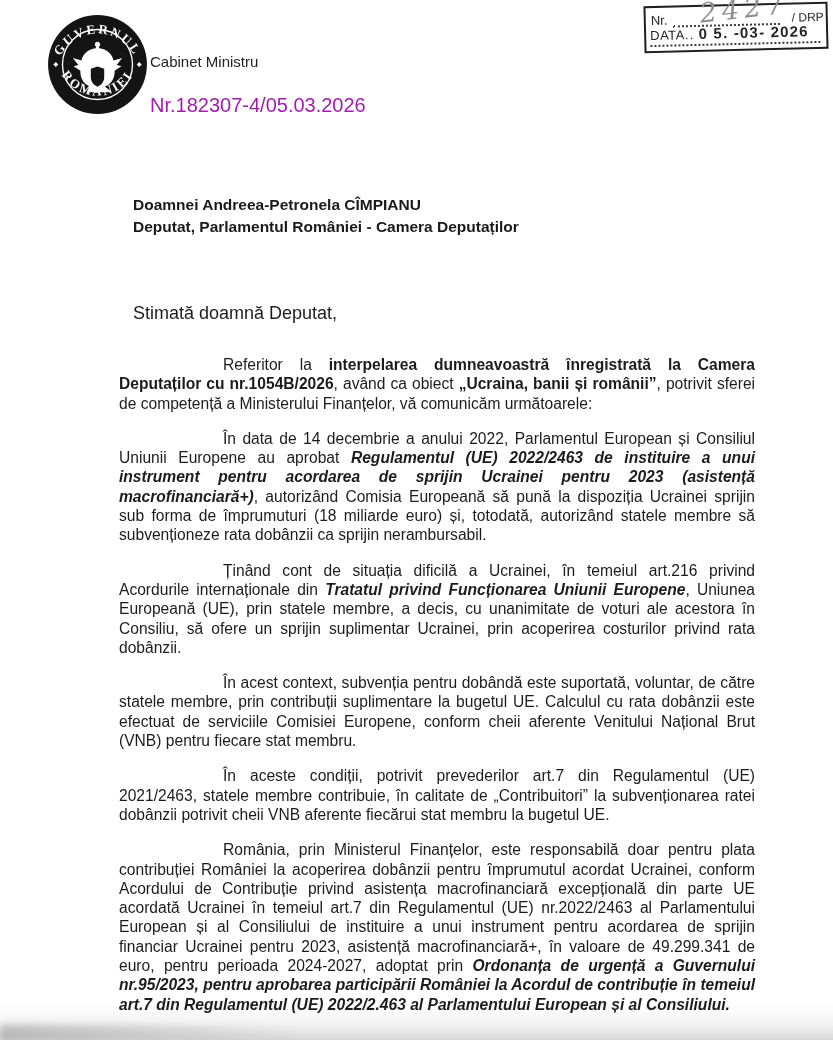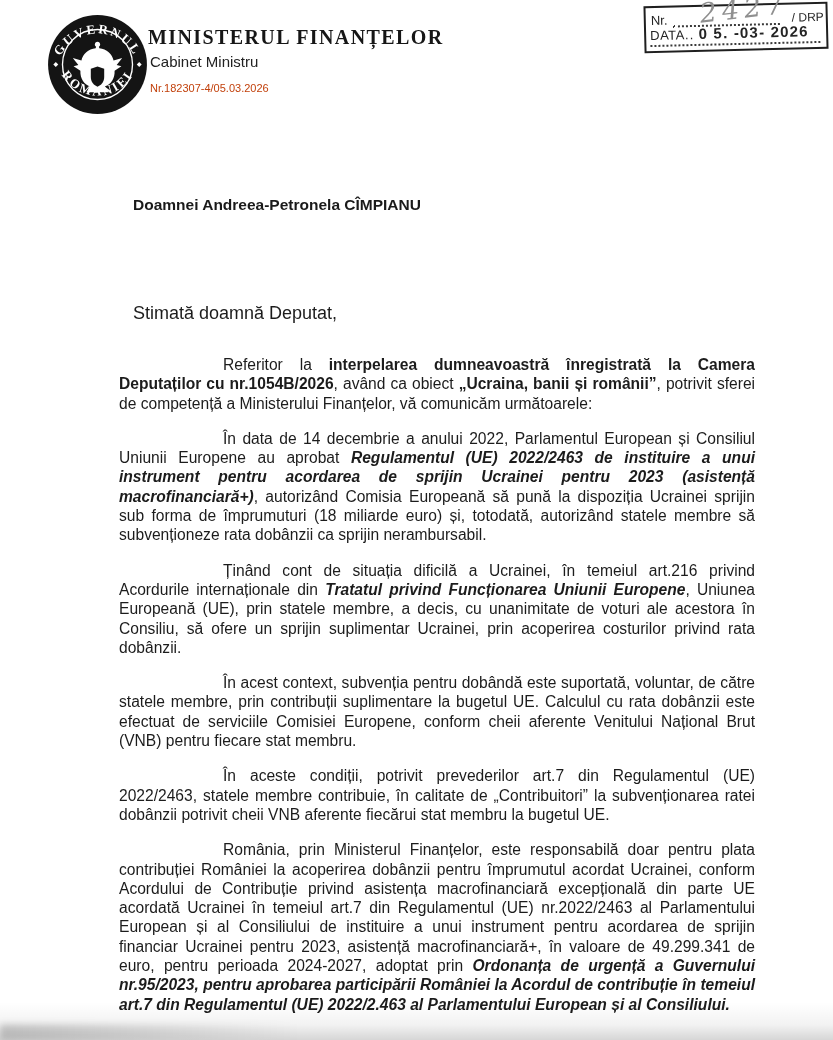--- a/index.html
+++ b/index.html
@@ -27,21 +27,21 @@
   }
 
   
   .seal { position:absolute; left:46px; top:12px; width:103px; height:105px; }
   .ministry-title {
     position:absolute; left:148px; top:26px;
     font-family:"Liberation Serif", serif; font-weight:700;
     font-size:20px; letter-spacing:1.4px; color:#161616;
   }
   .office-name { position:absolute; left:150px; top:53px; font-size:15px; color:#222;text-align:center; }
-  .reg-number  { position:absolute; left:150px; top:82px; font-size:11px; color:#c2410c; }
+  .reg-number  { position:absolute; left:150px; top:94px; font-size:20px; color:#a21caf; }
 
   
   .stamp {
     position:absolute; left:644px; top:4px; width:184px; height:47px;
     border:2px solid #1f1f1f; transform:rotate(-1.4deg);
     color:#242424;
   }
   .stamp-row1 { position:absolute; left:0; right:0; top:0; height:23px; }
   .stamp-nr-label { position:absolute; left:5px; top:5px; font-size:13px; }
   .stamp-nr-dots  { position:absolute; left:27px; right:46px; top:18px; border-bottom:2px dotted #3a3a3a; }
@@ -105,49 +105,49 @@
         c1.5 0 2.6 1.2 2.6 2.6 0 .9 -.5 1.8 -1.2 2.2 l.4 1.4
         c7 .6 12.6 5.6 13.8 12 l8.4 -2.6 -5.4 7 4.6 1.2 -6.6 4.2
         c.4 7.6 -3.6 13.2 -9.4 15.4 l3.6 5.6 H39.2 l3.6 -5.6
         c-5.8 -2.2 -9.8 -7.8 -9.4 -15.4 l-6.6 -4.2 4.6 -1.2 -5.4 -7 8.4 2.6
         c1.2 -6.4 6.8 -11.4 13.8 -12 l.4 -1.4
         c-.7 -.4 -1.2 -1.3 -1.2 -2.2 0 -1.4 1.1 -2.6 2.6 -2.6z"></path>
       <path fill="#141414" d="M50 52 l6.5 2.2 v8 c0 5 -3.2 8.2 -6.5 9.4 c-3.3 -1.2 -6.5 -4.4 -6.5 -9.4 v-8 z"></path>
     </svg>
   </div>
 
-  <div class="ministry-title">MINISTERUL FINANȚELOR</div>
   <div class="office-name">Cabinet Ministru</div>
   <div class="reg-number">Nr.182307-4/05.03.2026</div>
 
   <div class="stamp">
     <div class="stamp-row1">
       <span class="stamp-nr-label">Nr.</span>
       <span class="stamp-nr-dots"></span>
       <span class="stamp-handwriting">2427</span>
       <span class="stamp-nr-suffix">/ DRP</span>
     </div>
     <div class="stamp-row2">
       <span class="stamp-date-label">DATA</span><span class="stamp-date-dots">..</span>
       <span class="stamp-date-value">0 5. -03- 2026</span>
     </div>
   </div>
 
   <div class="recipient">
     <div>Doamnei Andreea-Petronela CÎMPIANU</div>
+    <div>Deputat, Parlamentul României - Camera Deputaților</div>
   </div>
 
   <div class="salutation">Stimată doamnă Deputat,</div>
 
   <div class="letter-body">
     <div>
         <p class="para"><span>Referitor la </span><span class="b">interpelarea dumneavoastră înregistrată la Camera Deputaților cu nr.1054B/2026</span><span>, având ca obiect </span><span class="b">„Ucraina, banii și românii”</span><span>, potrivit sferei de competență a Ministerului Finanțelor, vă comunicăm următoarele:</span></p>
         <p class="para"><span>În data de 14 decembrie a anului 2022, Parlamentul European și Consiliul Uniunii Europene au aprobat </span><span class="b i">Regulamentul (UE) 2022/2463 de instituire a unui instrument pentru acordarea de sprijin Ucrainei pentru 2023 (asistență macrofinanciară+)</span><span>, autorizând Comisia Europeană să pună la dispoziția Ucrainei sprijin sub forma de împrumuturi (18 miliarde euro) și, totodată, autorizând statele membre să subvenționeze rata dobânzii ca sprijin nerambursabil.</span></p>
         <p class="para"><span>Ținând cont de situația dificilă a Ucrainei, în temeiul art.216 privind Acordurile internaționale din </span><span class="b i">Tratatul privind Funcționarea Uniunii Europene</span><span>, Uniunea Europeană (UE), prin statele membre, a decis, cu unanimitate de voturi ale acestora în Consiliu, să ofere un sprijin suplimentar Ucrainei, prin acoperirea costurilor privind rata dobânzii.</span></p>
         <p class="para"><span>În acest context, subvenția pentru dobândă este suportată, voluntar, de către statele membre, prin contribuții suplimentare la bugetul UE. Calculul cu rata dobânzii este efectuat de serviciile Comisiei Europene, conform cheii aferente Venitului Național Brut (VNB) pentru fiecare stat membru.</span></p>
-        <p class="para"><span>În aceste condiții, potrivit prevederilor art.7 din Regulamentul (UE) 2022/2463, statele membre contribuie, în calitate de „Contribuitori” la subvenționarea ratei dobânzii potrivit cheii VNB aferente fiecărui stat membru la bugetul UE.</span></p>
+        <p class="para"><span>În aceste condiții, potrivit prevederilor art.7 din Regulamentul (UE) 2021/2463, statele membre contribuie, în calitate de „Contribuitori” la subvenționarea ratei dobânzii potrivit cheii VNB aferente fiecărui stat membru la bugetul UE.</span></p>
         <p class="para"><span>România, prin Ministerul Finanțelor, este responsabilă doar pentru plata contribuției României la acoperirea dobânzii pentru împrumutul acordat Ucrainei, conform Acordului de Contribuție privind asistența macrofinanciară excepțională din parte UE acordată Ucrainei în temeiul art.7 din Regulamentul (UE) nr.2022/2463 al Parlamentului European și al Consiliului de instituire a unui instrument pentru acordarea de sprijin financiar Ucrainei pentru 2023, asistență macrofinanciară+, în valoare de 49.299.341 de euro, pentru perioada 2024-2027, adoptat prin </span><span class="b i">Ordonanța de urgență a Guvernului nr.95/2023, pentru aprobarea participării României la Acordul de contribuție în temeiul art.7 din Regulamentul (UE) 2022/2.463 al Parlamentului European și al Consiliului.</span></p>
       </div>
   </div>
 
   <div class="scan-smudge"></div>
   <div class="scan-shadow"></div>
 </div>
 
 </body></html>

